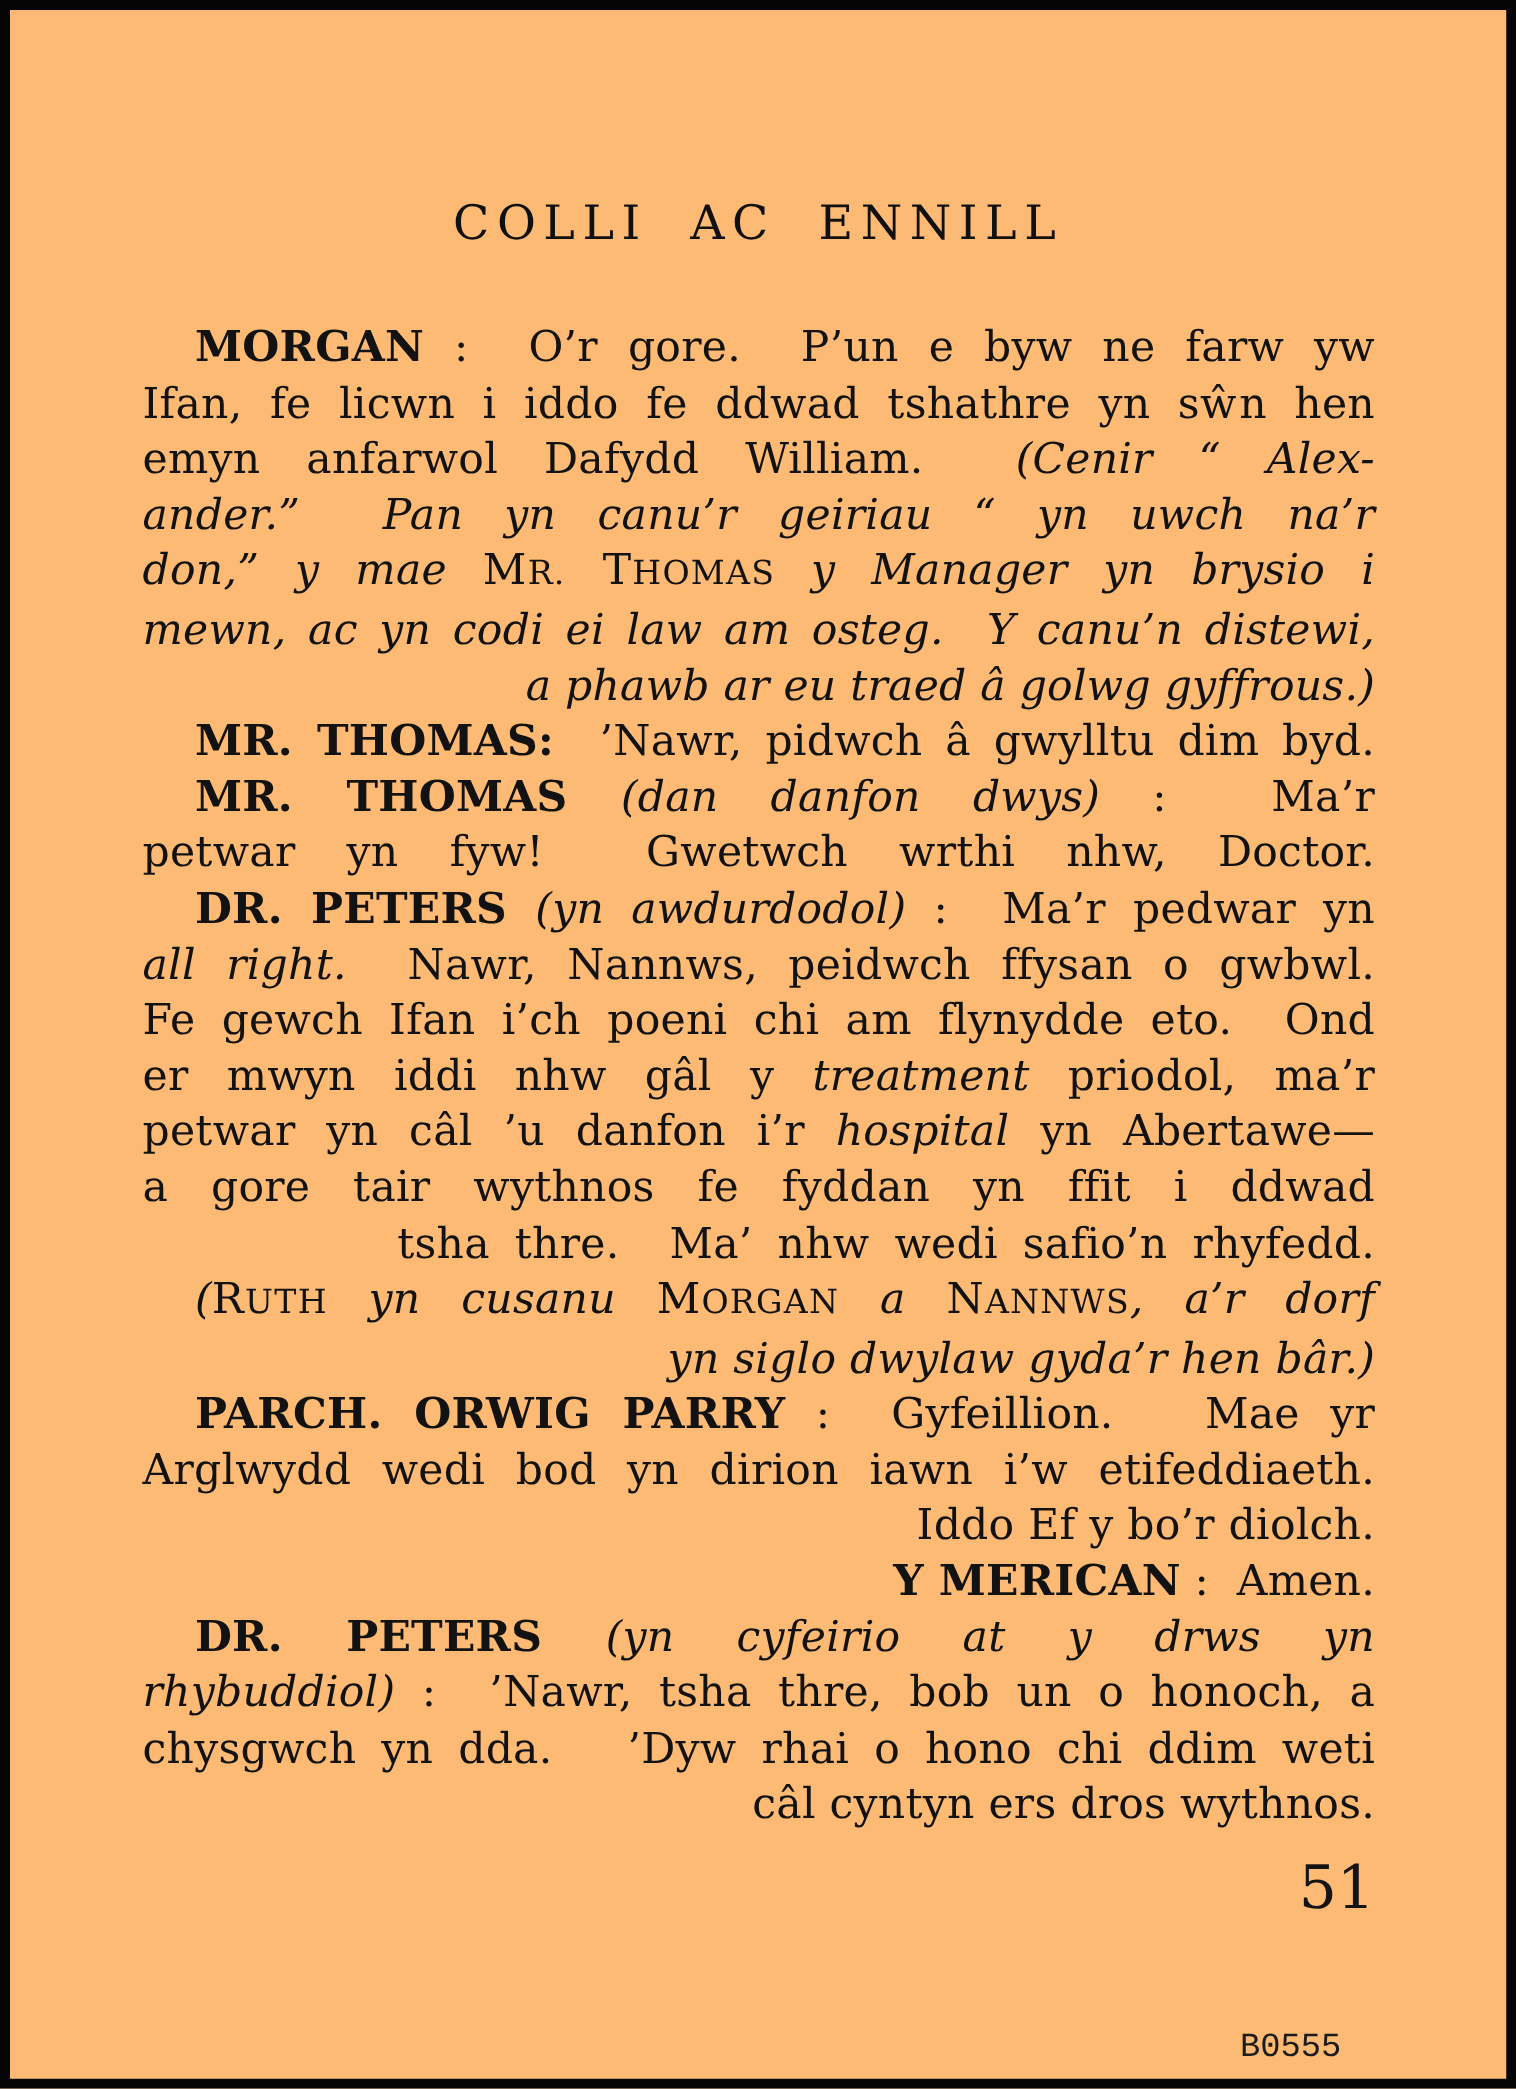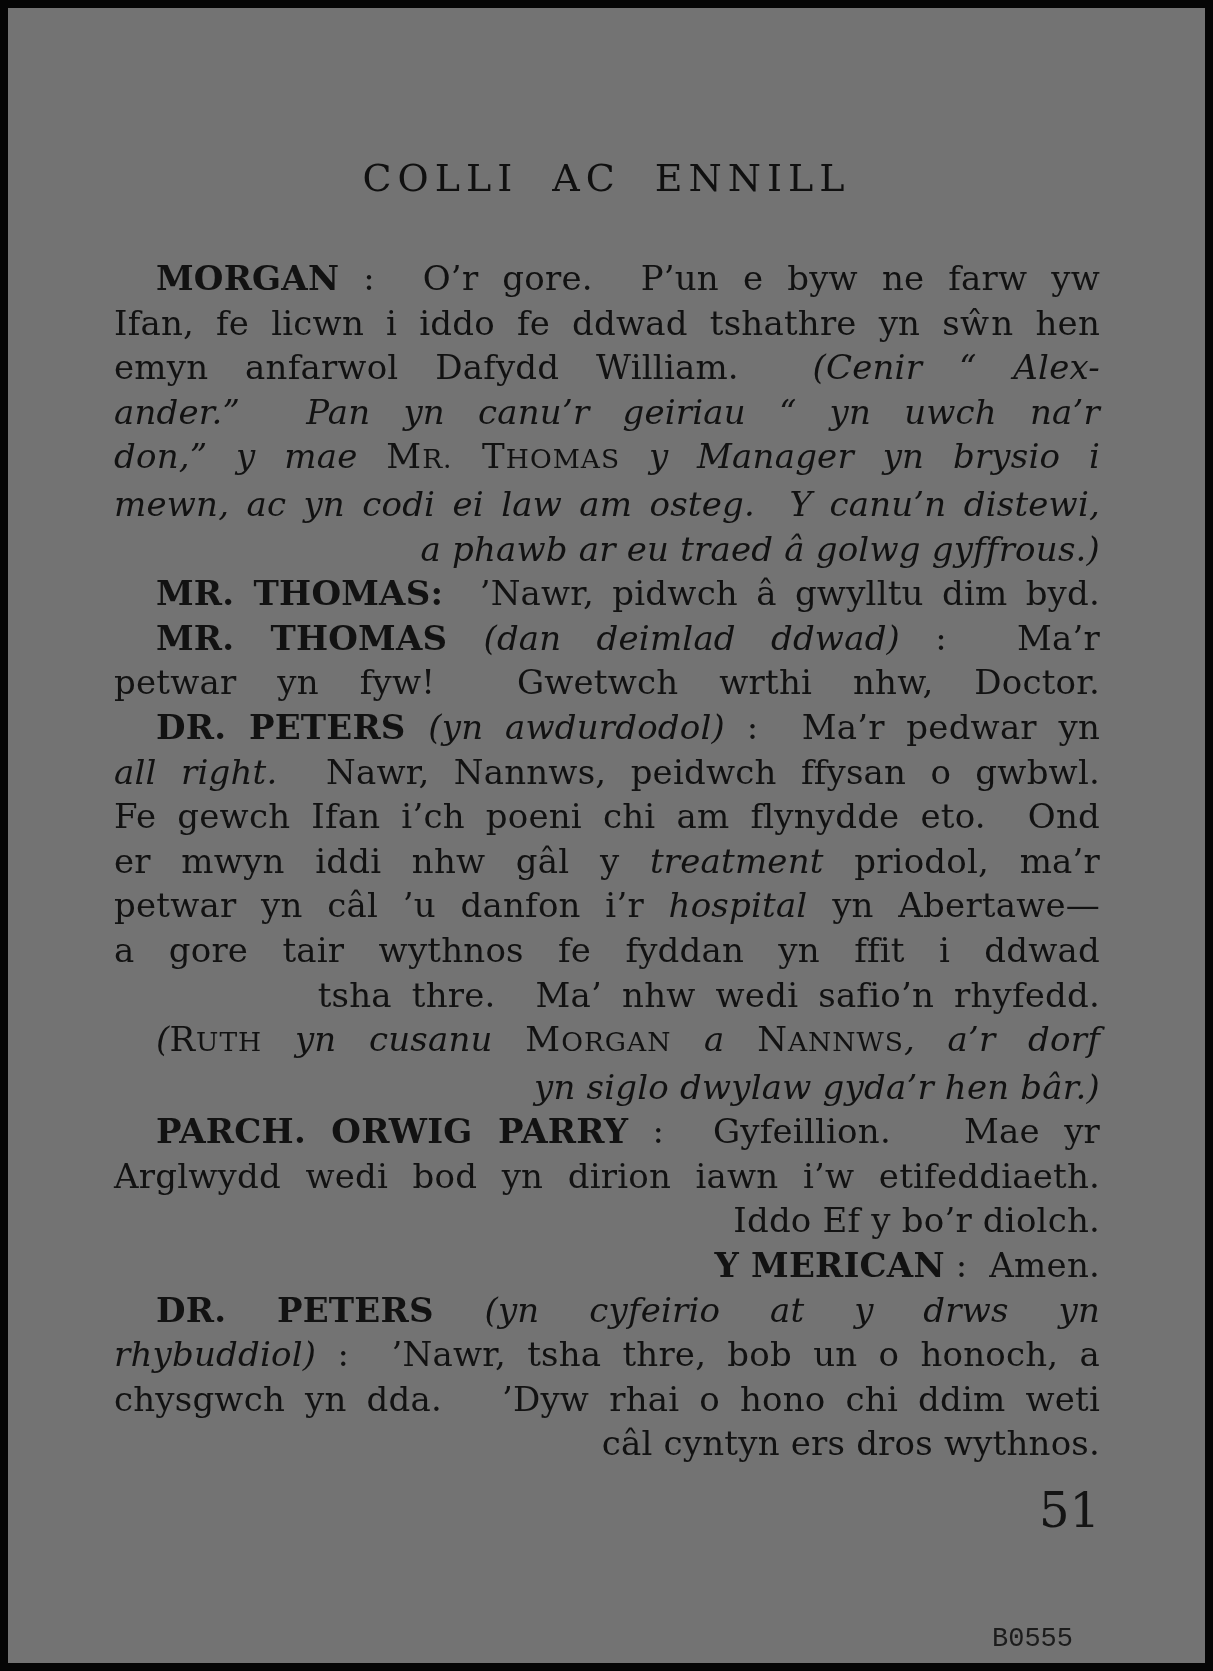--- a/index.html
+++ b/index.html
@@ -1,20 +1,20 @@
 <!DOCTYPE html>
 <html><head>
 <meta charset="utf-8">
 <style>
   html,body{margin:0;padding:0;background:#ffffff;}
   .page{
     position:relative;
     width:1213px;height:1671px;
     box-sizing:border-box;
-    background:#737373;
+    background:#fdba74;
     border:8px solid #050505;
     overflow:hidden;
     font-family:"DejaVu Serif", serif;
     color:#121212;
   }
   .title{
     margin:146px 0 0 0;
     text-align:center;
     font-size:38px;
     font-weight:normal;
@@ -58,21 +58,21 @@
   <h1 class="title">COLLI  AC  ENNILL</h1>
   <div class="text-block" id="text-block">
       <div class="line just indent"><span class="seg-b">MORGAN</span><span> :  O’r gore.  P’un e byw ne farw yw</span></div>
       <div class="line just"><span>Ifan, fe licwn i iddo fe ddwad tshathre yn sŵn hen</span></div>
       <div class="line just"><span>emyn anfarwol Dafydd William.  </span><span class="seg-i">(Cenir “ Alex-</span></div>
       <div class="line just"><span class="seg-i">ander.”  Pan yn canu’r geiriau “ yn uwch na’r</span></div>
       <div class="line just"><span class="seg-i">don,” y mae </span><span class="seg-sc">M<span class="sm">R.</span> T<span class="sm">HOMAS</span></span><span class="seg-i"> y Manager yn brysio i</span></div>
       <div class="line just"><span class="seg-i">mewn, ac yn codi ei law am osteg.  Y canu’n distewi,</span></div>
       <div class="line nat"><span class="seg-i">a phawb ar eu traed â golwg gyffrous.)</span></div>
       <div class="line just indent"><span class="seg-b">MR. THOMAS:</span><span>  ’Nawr, pidwch â gwylltu dim byd.</span></div>
-      <div class="line just indent"><span class="seg-b">MR. THOMAS </span><span class="seg-i">(dan deimlad ddwad)</span><span> :  Ma’r</span></div>
+      <div class="line just indent"><span class="seg-b">MR. THOMAS </span><span class="seg-i">(dan danfon dwys)</span><span> :  Ma’r</span></div>
       <div class="line just"><span>petwar yn fyw!  Gwetwch wrthi nhw, Doctor.</span></div>
       <div class="line just indent"><span class="seg-b">DR. PETERS </span><span class="seg-i">(yn awdurdodol)</span><span> :  Ma’r pedwar yn</span></div>
       <div class="line just"><span class="seg-i">all right.</span><span>  Nawr, Nannws, peidwch ffysan o gwbwl.</span></div>
       <div class="line just"><span>Fe gewch Ifan i’ch poeni chi am flynydde eto.  Ond</span></div>
       <div class="line just"><span>er mwyn iddi nhw gâl y </span><span class="seg-i">treatment</span><span> priodol, ma’r</span></div>
       <div class="line just"><span>petwar yn câl ’u danfon i’r </span><span class="seg-i">hospital</span><span> yn Abertawe—</span></div>
       <div class="line just"><span>a gore tair wythnos fe fyddan yn ffit i ddwad</span></div>
       <div class="line nat" style="word-spacing: 9px;"><span>tsha thre.  Ma’ nhw wedi safio’n rhyfedd.</span></div>
       <div class="line just indent"><span class="seg-i">(</span><span class="seg-sc">R<span class="sm">UTH</span></span><span class="seg-i"> yn cusanu </span><span class="seg-sc">M<span class="sm">ORGAN</span></span><span class="seg-i"> a </span><span class="seg-sc">N<span class="sm">ANNWS</span></span><span class="seg-i">, a’r dorf</span></div>
       <div class="line nat"><span class="seg-i">yn siglo dwylaw gyda’r hen bâr.)</span></div>

